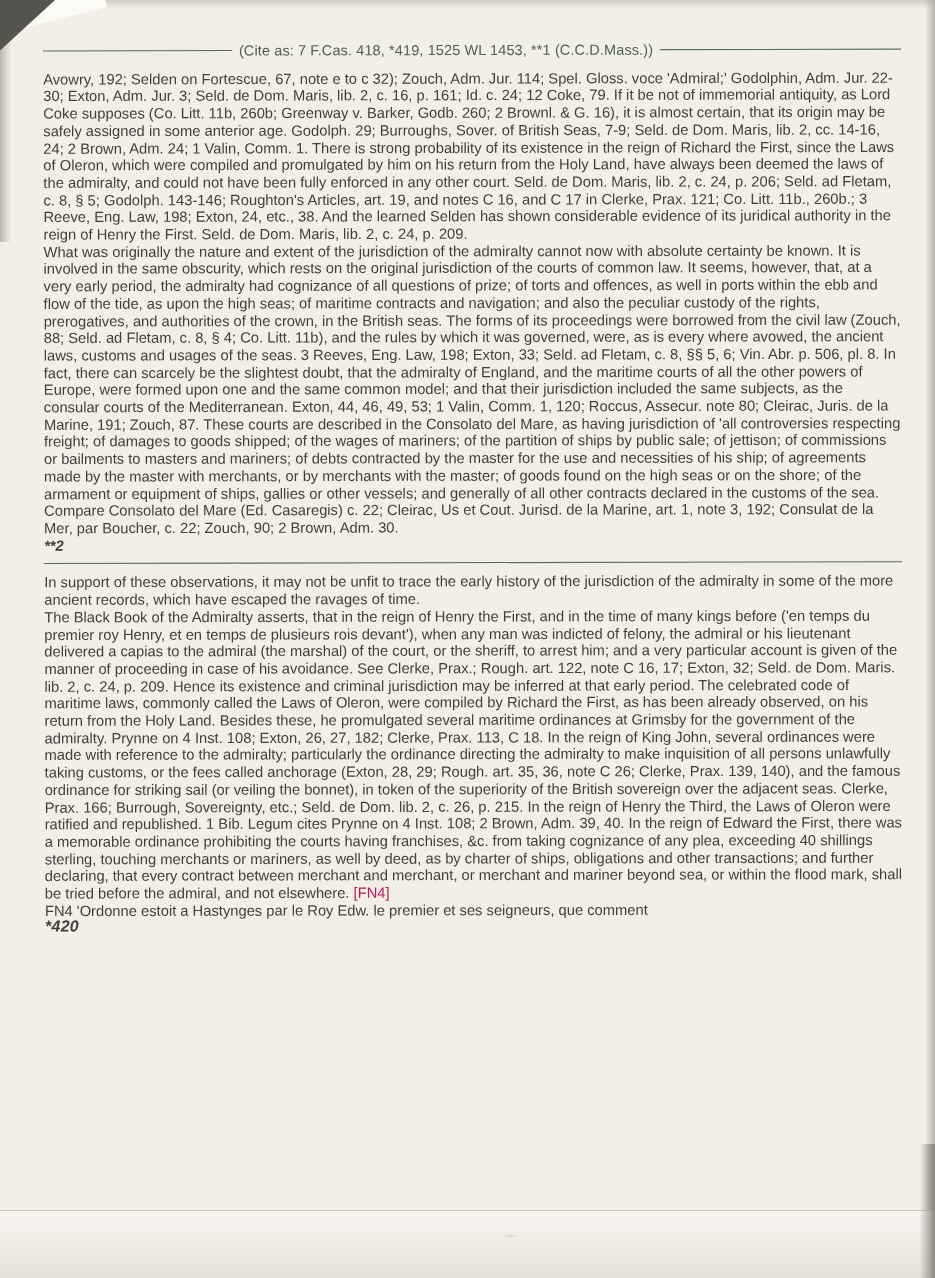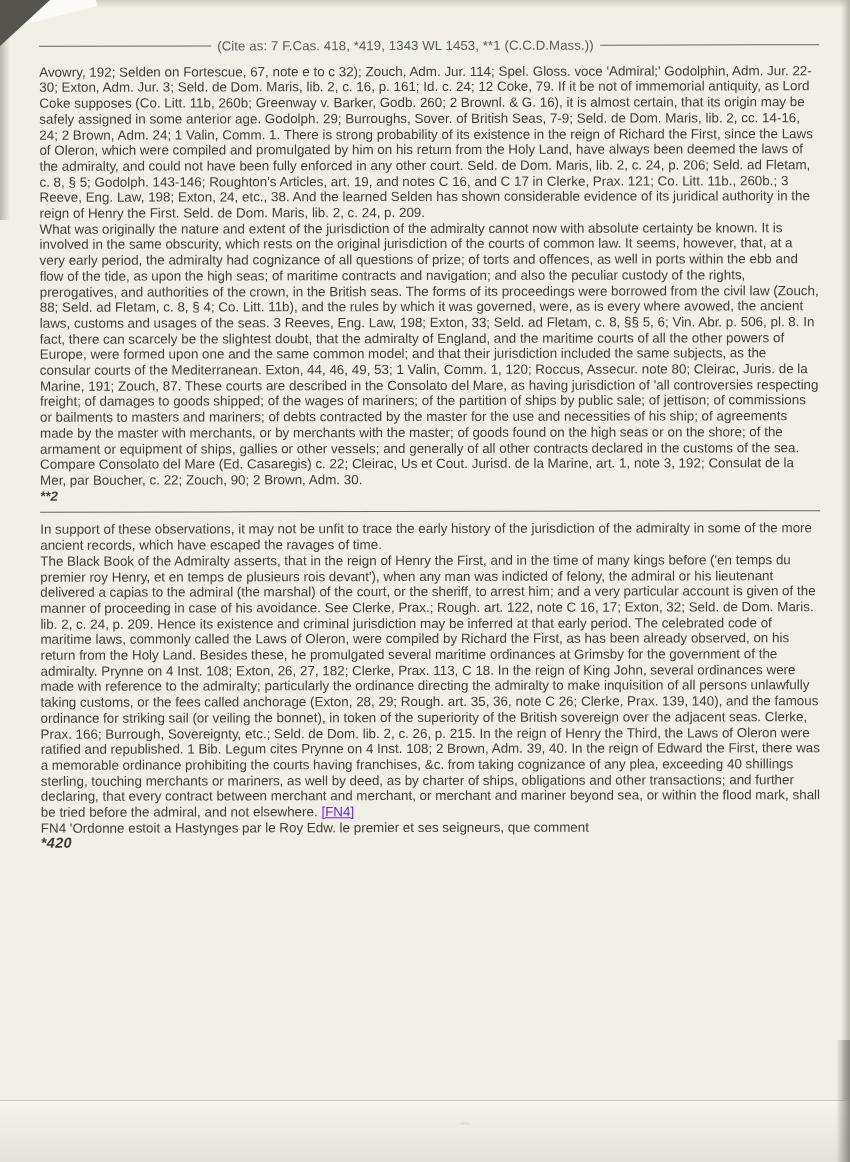--- a/index.html
+++ b/index.html
@@ -73,21 +73,21 @@
   }
   .cite-rule .dash.left{max-width:172px;}
   .cite-rule .cite-text{padding:0 6px;letter-spacing:.1px;}
   .cite-rule.second{margin-top:8px;margin-bottom:9px;}
 
   p.doc-par{margin:0;padding:0;}
   .star-marker{
     font-style:italic;font-weight:bold;margin:0;padding:0;
   }
   .fn-ref{
-    color:#6d28d9;text-decoration:underline;cursor:pointer;
+    color:#be185d;cursor:pointer;
   }
   .footnote-line{
     margin:28px 0 0 50px;
   }
   .page-number{
     margin-top:49px;
     font-size:14.5px;font-weight:bold;font-style:italic;
     letter-spacing:.3px;
   }
   .speck{
@@ -107,21 +107,21 @@
   <div class="edge-right"></div>
   <div class="paper-bottom-edge"></div>
   <div class="below-edge"></div>
   <div class="bottom-right-shadow"></div>
   <div class="speck"></div>
 
   <div class="content">
 
     <div class="cite-rule">
       <span class="dash left"></span>
-      <span class="cite-text">(Cite as: 7 F.Cas. 418, *419, 1343 WL 1453, **1 (C.C.D.Mass.))</span>
+      <span class="cite-text">(Cite as: 7 F.Cas. 418, *419, 1525 WL 1453, **1 (C.C.D.Mass.))</span>
       <span class="dash"></span>
     </div>
 
     <p class="doc-par">Avowry, 192; Selden on Fortescue, 67, note e to c 32); Zouch, Adm. Jur. 114; Spel. Gloss. voce 'Admiral;' Godolphin, Adm. Jur. 22-30; Exton, Adm. Jur. 3; Seld. de Dom. Maris, lib. 2, c. 16, p. 161; Id. c. 24; 12 Coke, 79. If it be not of immemorial antiquity, as Lord Coke supposes (Co. Litt. 11b, 260b; Greenway v. Barker, Godb. 260; 2 Brownl. &amp; G. 16), it is almost certain, that its origin may be safely assigned in some anterior age. Godolph. 29; Burroughs, Sover. of British Seas, 7-9; Seld. de Dom. Maris, lib. 2, cc. 14-16, 24; 2 Brown, Adm. 24; 1 Valin, Comm. 1. There is strong probability of its existence in the reign of Richard the First, since the Laws of Oleron, which were compiled and promulgated by him on his return from the Holy Land, have always been deemed the laws of the admiralty, and could not have been fully enforced in any other court. Seld. de Dom. Maris, lib. 2, c. 24, p. 206; Seld. ad Fletam, c. 8, § 5; Godolph. 143-146; Roughton's Articles, art. 19, and notes C 16, and C 17 in Clerke, Prax. 121; Co. Litt. 11b., 260b.; 3 Reeve, Eng. Law, 198; Exton, 24, etc., 38. And the learned Selden has shown considerable evidence of its juridical authority in the reign of Henry the First. Seld. de Dom. Maris, lib. 2, c. 24, p. 209.</p>
 
     <p class="doc-par">What was originally the nature and extent of the jurisdiction of the admiralty cannot now with absolute certainty be known. It is involved in the same obscurity, which rests on the original jurisdiction of the courts of common law. It seems, however, that, at a very early period, the admiralty had cognizance of all questions of prize; of torts and offences, as well in ports within the ebb and flow of the tide, as upon the high seas; of maritime contracts and navigation; and also the peculiar custody of the rights, prerogatives, and authorities of the crown, in the British seas. The forms of its proceedings were borrowed from the civil law (Zouch, 88; Seld. ad Fletam, c. 8, § 4; Co. Litt. 11b), and the rules by which it was governed, were, as is every where avowed, the ancient laws, customs and usages of the seas. 3 Reeves, Eng. Law, 198; Exton, 33; Seld. ad Fletam, c. 8, §§ 5, 6; Vin. Abr. p. 506, pl. 8. In fact, there can scarcely be the slightest doubt, that the admiralty of England, and the maritime courts of all the other powers of Europe, were formed upon one and the same common model; and that their jurisdiction included the same subjects, as the consular courts of the Mediterranean. Exton, 44, 46, 49, 53; 1 Valin, Comm. 1, 120; Roccus, Assecur. note 80; Cleirac, Juris. de la Marine, 191; Zouch, 87. These courts are described in the Consolato del Mare, as having jurisdiction of 'all controversies respecting freight; of damages to goods shipped; of the wages of mariners; of the partition of ships by public sale; of jettison; of commissions or bailments to masters and mariners; of debts contracted by the master for the use and necessities of his ship; of agreements made by the master with merchants, or by merchants with the master; of goods found on the high seas or on the shore; of the armament or equipment of ships, gallies or other vessels; and generally of all other contracts declared in the customs of the sea. Compare Consolato del Mare (Ed. Casaregis) c. 22; Cleirac, Us et Cout. Jurisd. de la Marine, art. 1, note 3, 192; Consulat de la Mer, par Boucher, c. 22; Zouch, 90; 2 Brown, Adm. 30.</p>
 
     <p class="star-marker">**2</p>
 
     <div class="cite-rule second">

